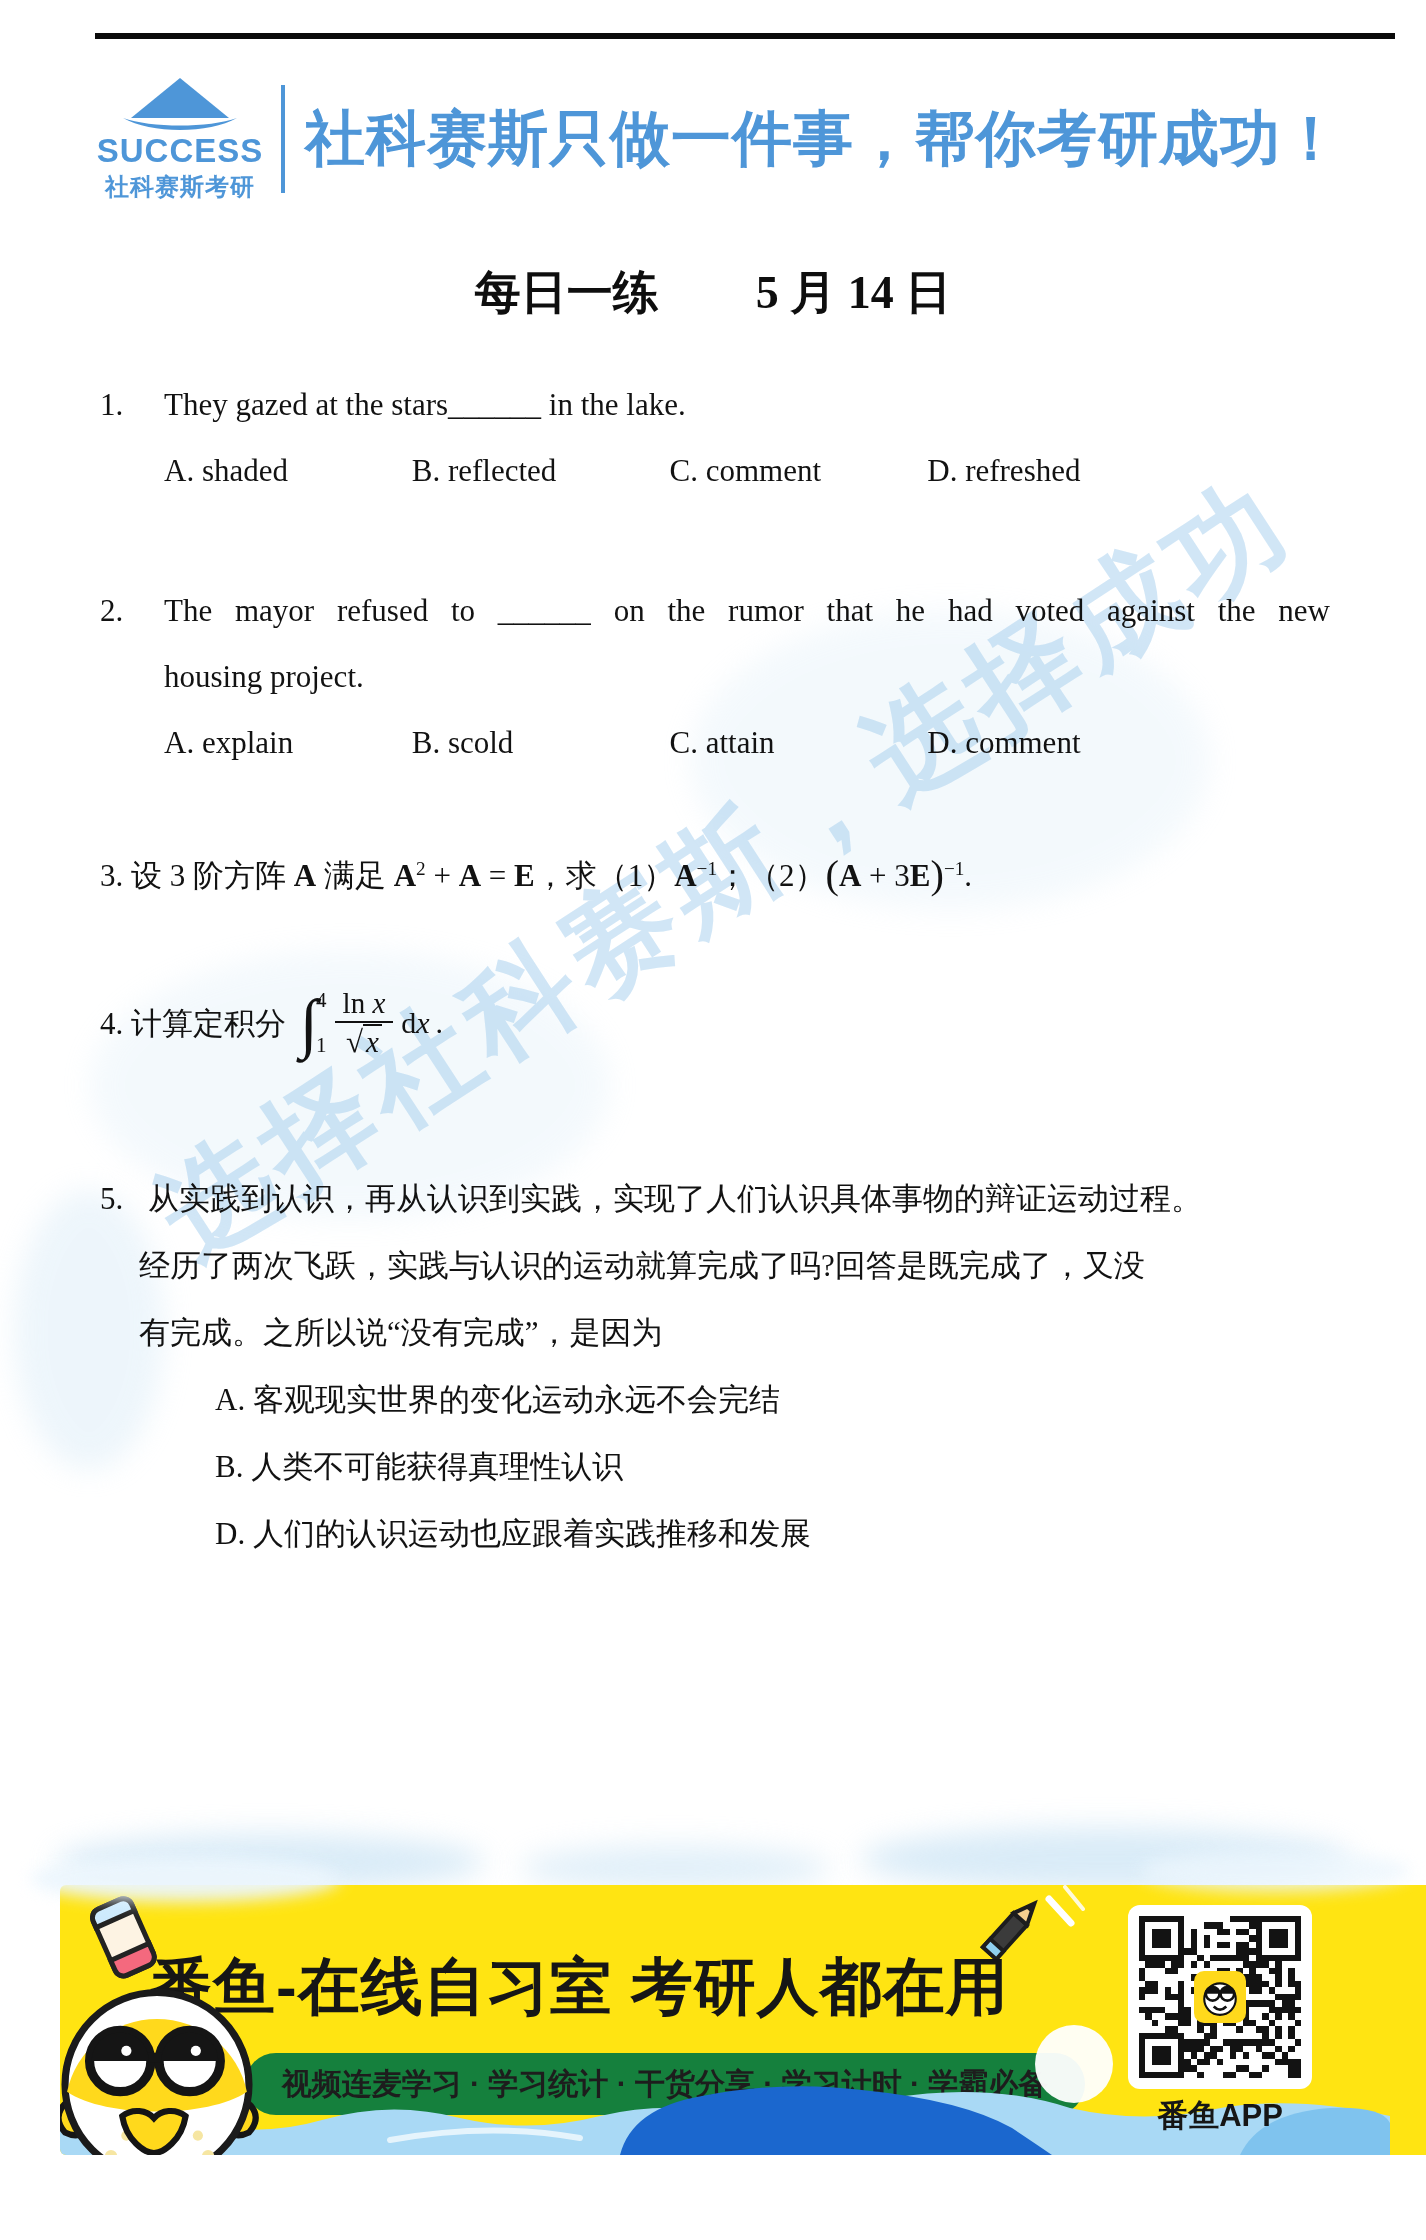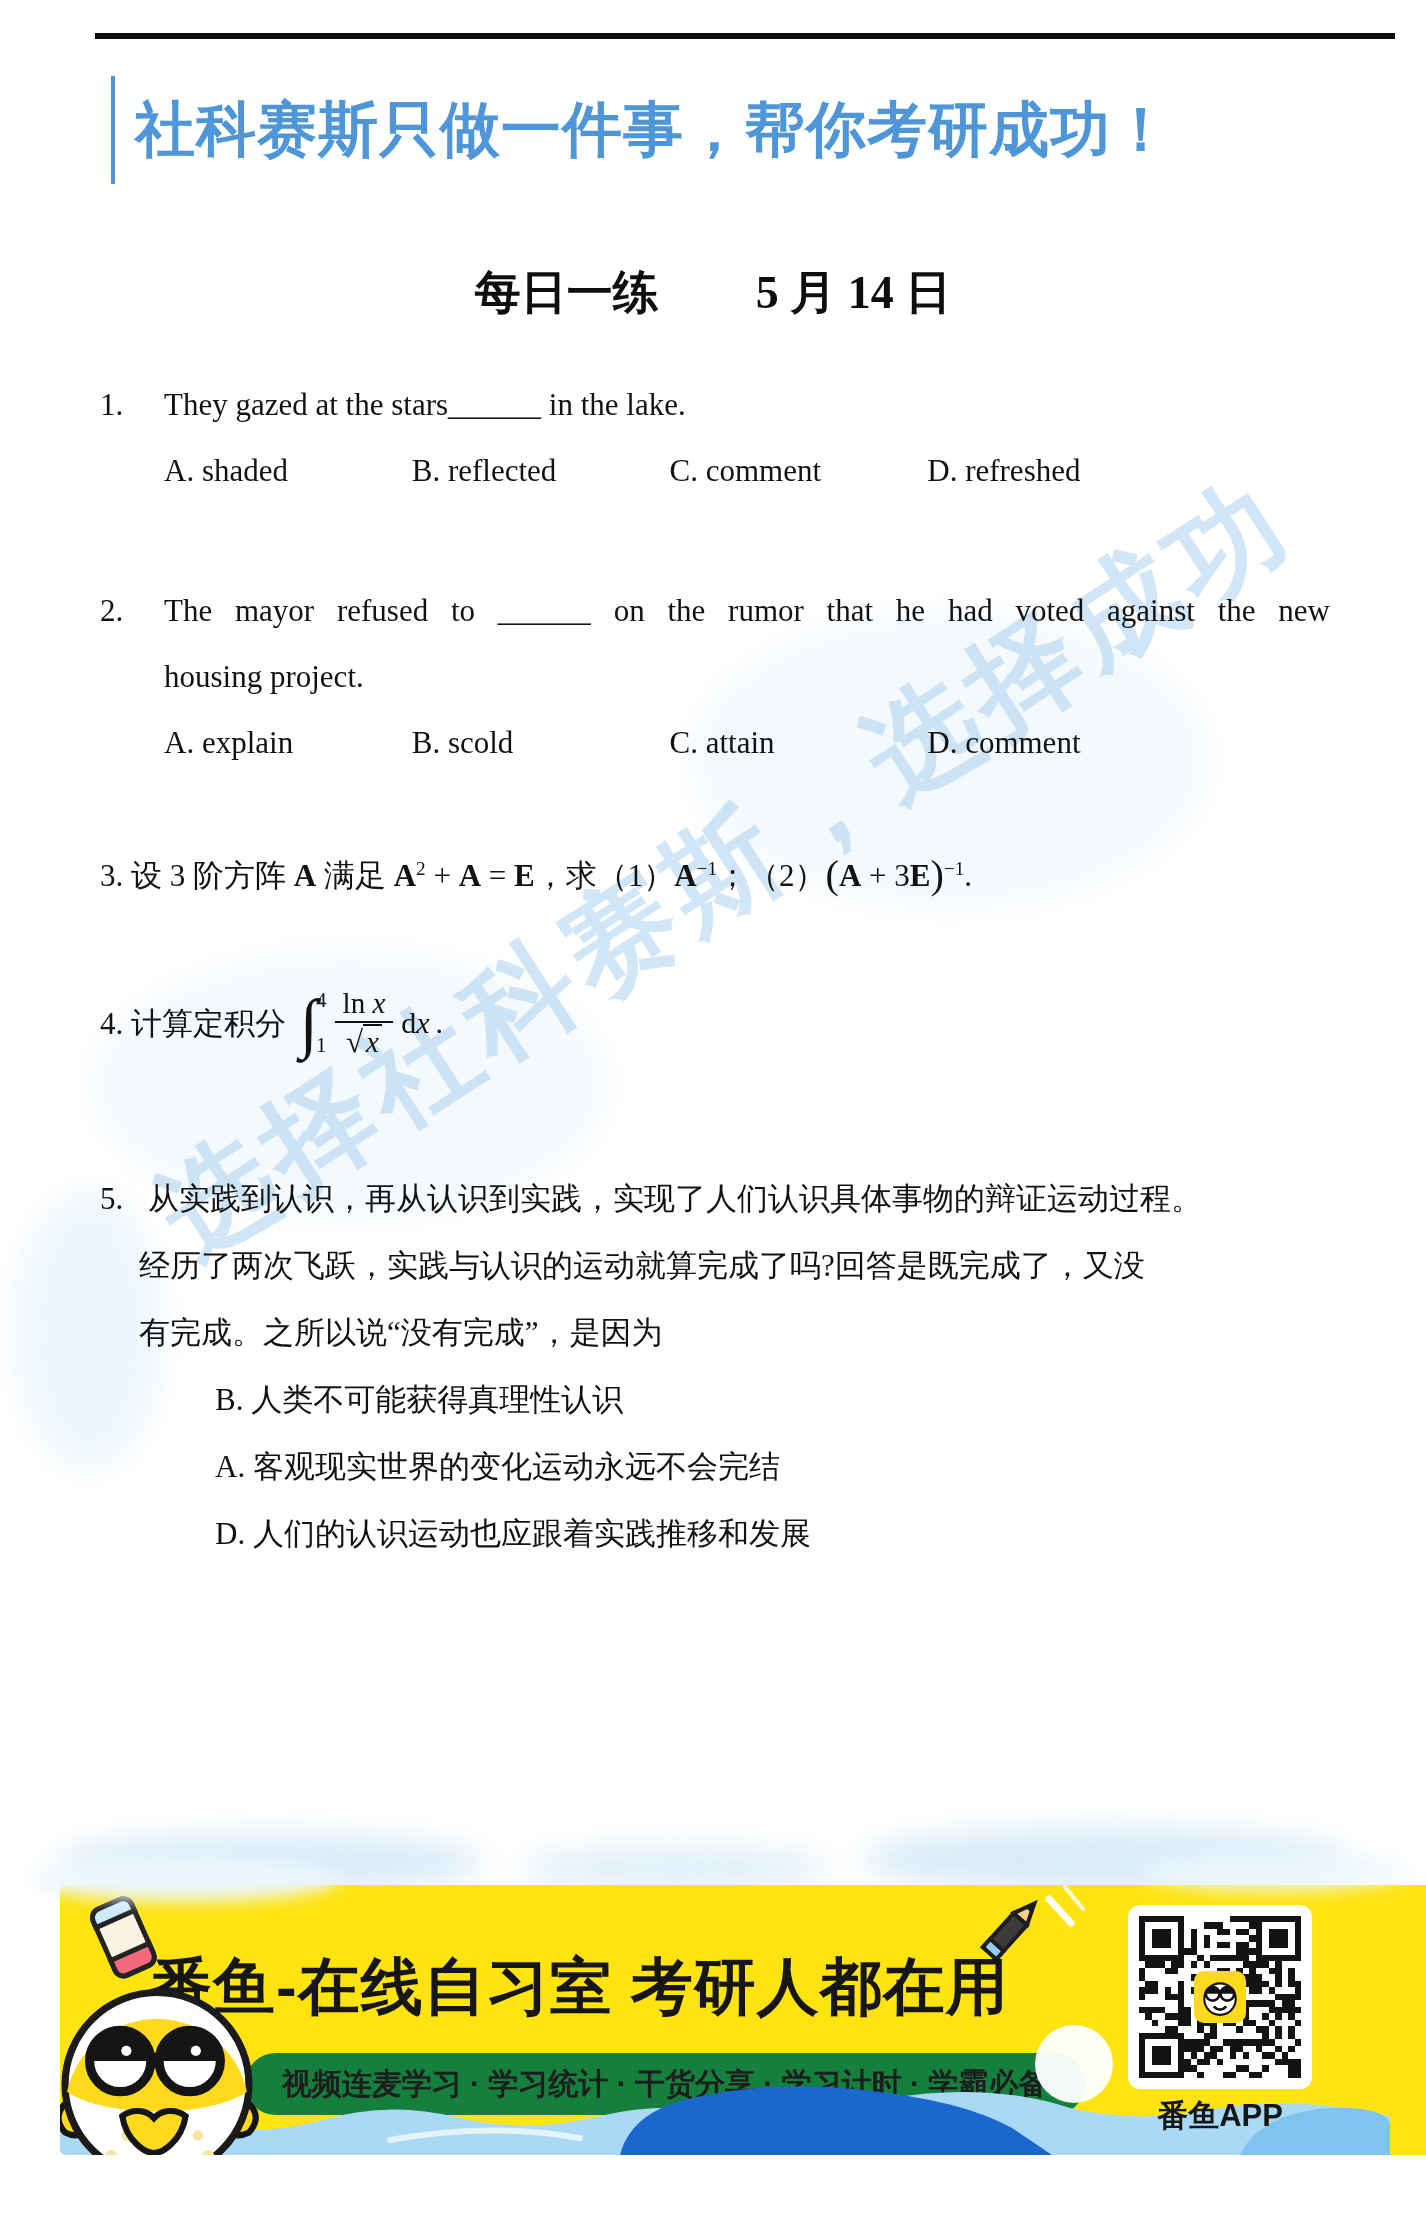--- a/index.html
+++ b/index.html
@@ -93,20 +93,30 @@
   <div class="cloud c4"></div>
   <div class="cloud c5"></div>
   <div class="cloud c6"></div>
   <div class="cloud c1"></div>
   <div class="cloud c2"></div>
   <div class="cloud c3"></div>
 
   <div class="watermark">选择社科赛斯，选择成功</div>
 
   <header class="header">
+    <div class="logo-block">
+      <div class="logo-icon">
+        <svg width="118" height="58" viewBox="0 0 118 58">
+          <polygon points="59,2 108,42 10,42" fill="#4e96d8"></polygon>
+          <path d="M2,42 C30,58 88,58 116,42 C88,52 30,52 2,42 Z" fill="#4e96d8"></path>
+        </svg>
+      </div>
+      <div class="logo-text">SUCCESS</div>
+      <div class="logo-sub">社科赛斯考研</div>
+    </div>
     <div class="v-sep"></div>
     <div class="slogan">社科赛斯只做一件事，帮你考研成功！</div>
   </header>
 
   <div class="main-title">
     <span>每日一练</span>
     <span>5 月 14 日</span>
   </div>
 
   <div class="question q1">
@@ -154,22 +164,22 @@
       </span>
       <span class="dx"><span>d</span><span class="it">x</span></span>
       <span class="tail">.</span>
     </div>
   </div>
 
   <div class="question q5">
     <div><span class="n5">5.</span><span>从实践到认识，再从认识到实践，实现了人们认识具体事物的辩证运动过程。</span></div>
     <div class="cont">经历了两次飞跃，实践与认识的运动就算完成了吗?回答是既完成了，又没</div>
     <div class="cont">有完成。之所以说“没有完成”，是因为</div>
+    <div class="opt5">A. 客观现实世界的变化运动永远不会完结</div>
     <div class="opt5">B. 人类不可能获得真理性认识</div>
-    <div class="opt5">A. 客观现实世界的变化运动永远不会完结</div>
     <div class="opt5">D. 人们的认识运动也应跟着实践推移和发展</div>
   </div>
 
   <footer class="banner">
 
     <div class="eraser">
       <svg width="80" height="100" viewBox="0 0 80 100">
         <g transform="rotate(-24 40 50)">
           <rect x="19" y="10" width="42" height="72" rx="9" fill="#fdf3e3" stroke="#232323" stroke-width="5"></rect>
           <path d="M19,19 a9,9 0 0 1 9,-9 h24 a9,9 0 0 1 9,9 v7 h-42 z" fill="#cdeafd" stroke="#232323" stroke-width="5"></path>

